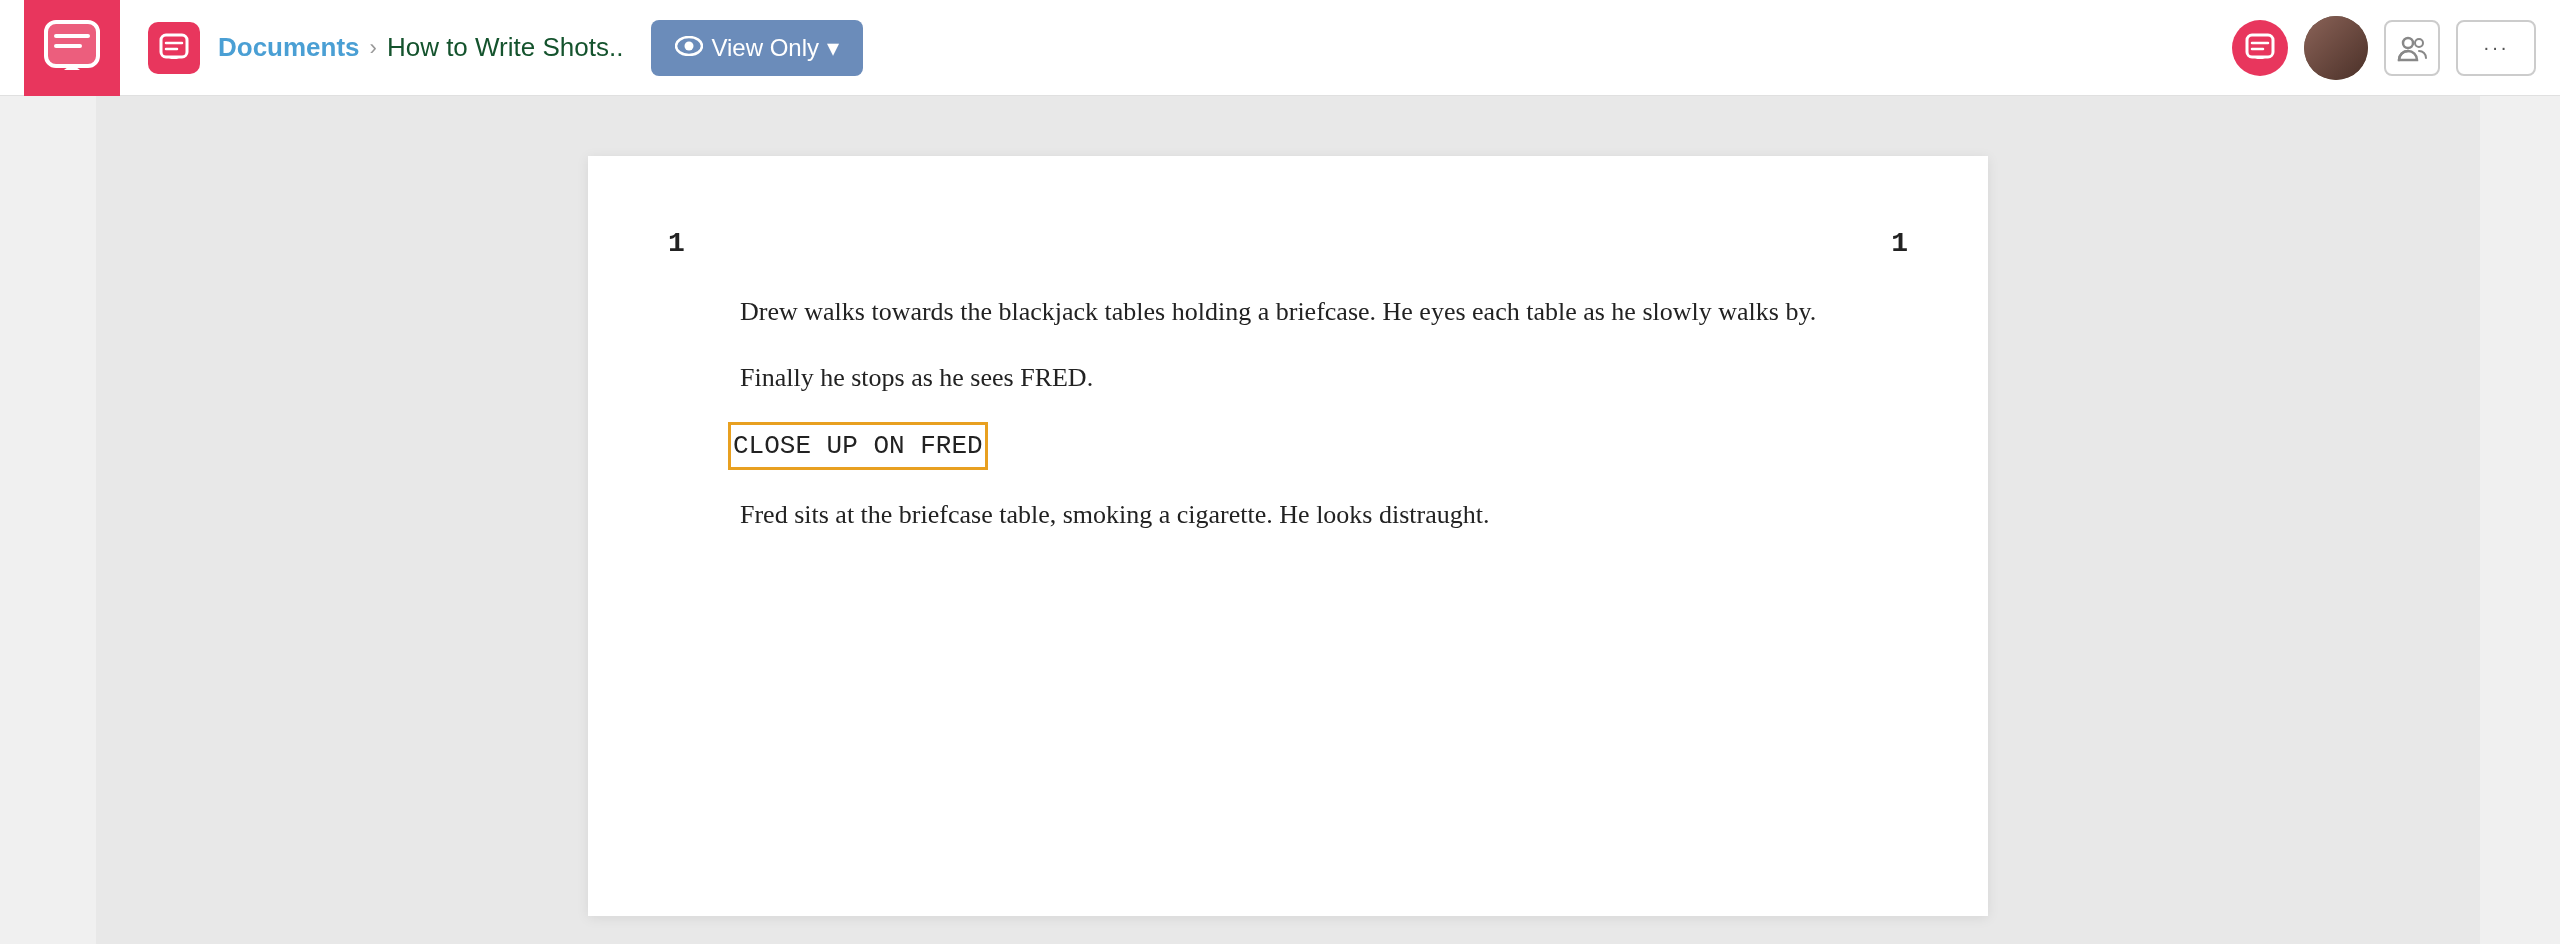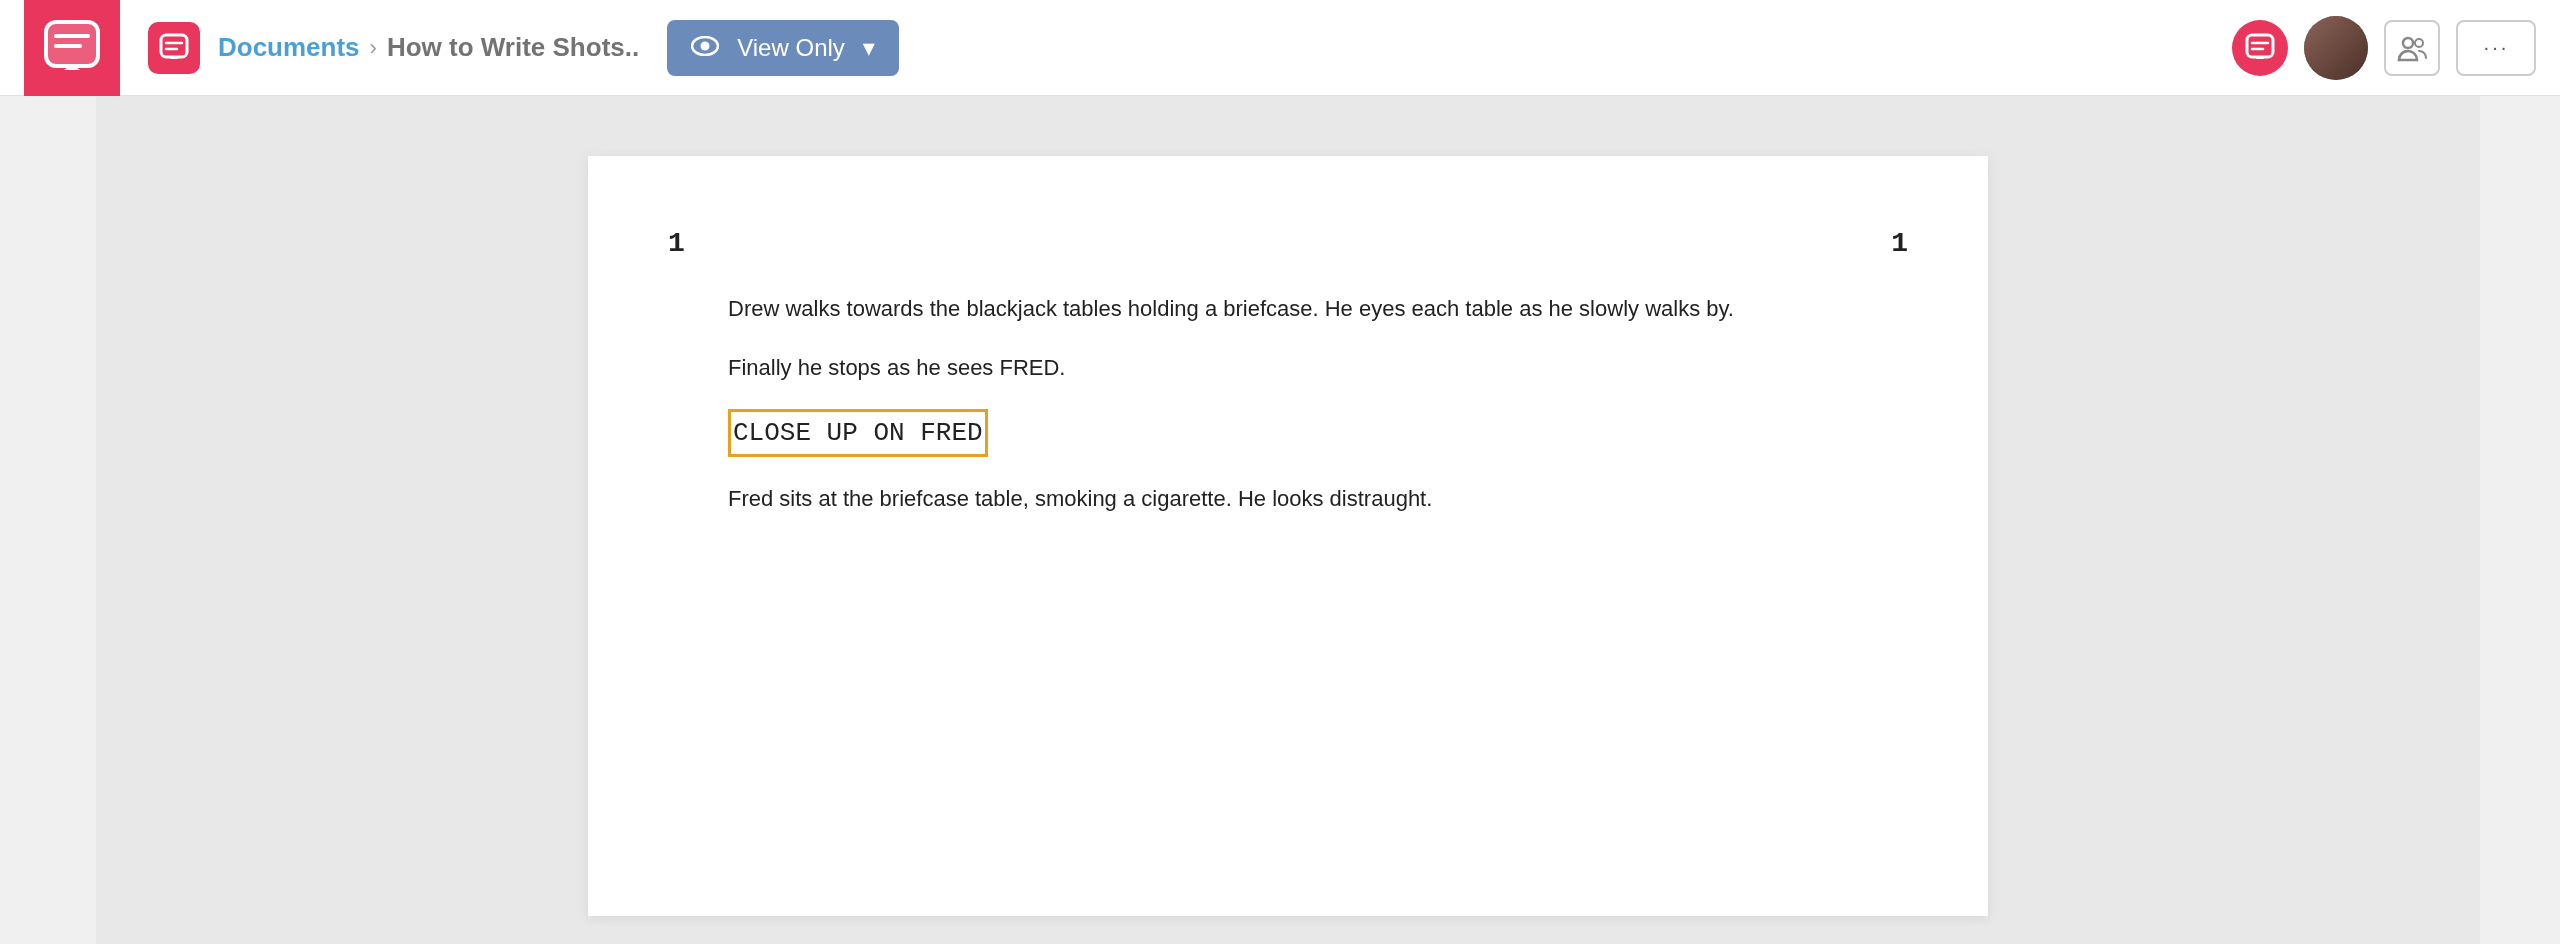--- a/index.html
+++ b/index.html
@@ -67,30 +67,30 @@
       cursor: pointer;
       text-decoration: none;
     }
 
     .breadcrumb-arrow {
       color: #999;
       font-size: 22px;
     }
 
     .breadcrumb-current {
-      color: #737373;
+      color: #14532d;
       font-size: 26px;
-      font-weight: 700;
+      font-weight: 400;
       text-align: right;
     }
 
     .view-only-btn {
       display: flex;
       align-items: center;
-      gap: 18px;
+      gap: 8px;
       background: #6b8cba;
       color: white;
       border: none;
       border-radius: 8px;
       padding: 14px 24px;
       font-size: 24px;
       font-weight: 500;
       cursor: pointer;
       margin-left: 28px;
       flex-shrink: 0;
@@ -229,25 +229,26 @@
       letter-spacing: 0.5px;
       flex: 1;
     }
 
     .script-content {
       padding-left: 60px;
       margin-bottom: 28px;
     }
 
     .script-paragraph {
-      font-family: Liberation Sans, sans-serif;
-      font-size: 22px;
+      font-family: Liberation Serif, serif;
+      font-size: 26px;
       color: #222;
       line-height: 1.6;
       margin-bottom: 24px;
+      margin-left: 12px;
     }
 
     .shot-highlight {
       display: inline-block;
       font-family: 'Courier New', Courier, monospace;
       font-size: 26px;
       color: #222;
       border: 3px solid #e8a020;
       padding: 6px 2px;
       margin-bottom: 24px;

